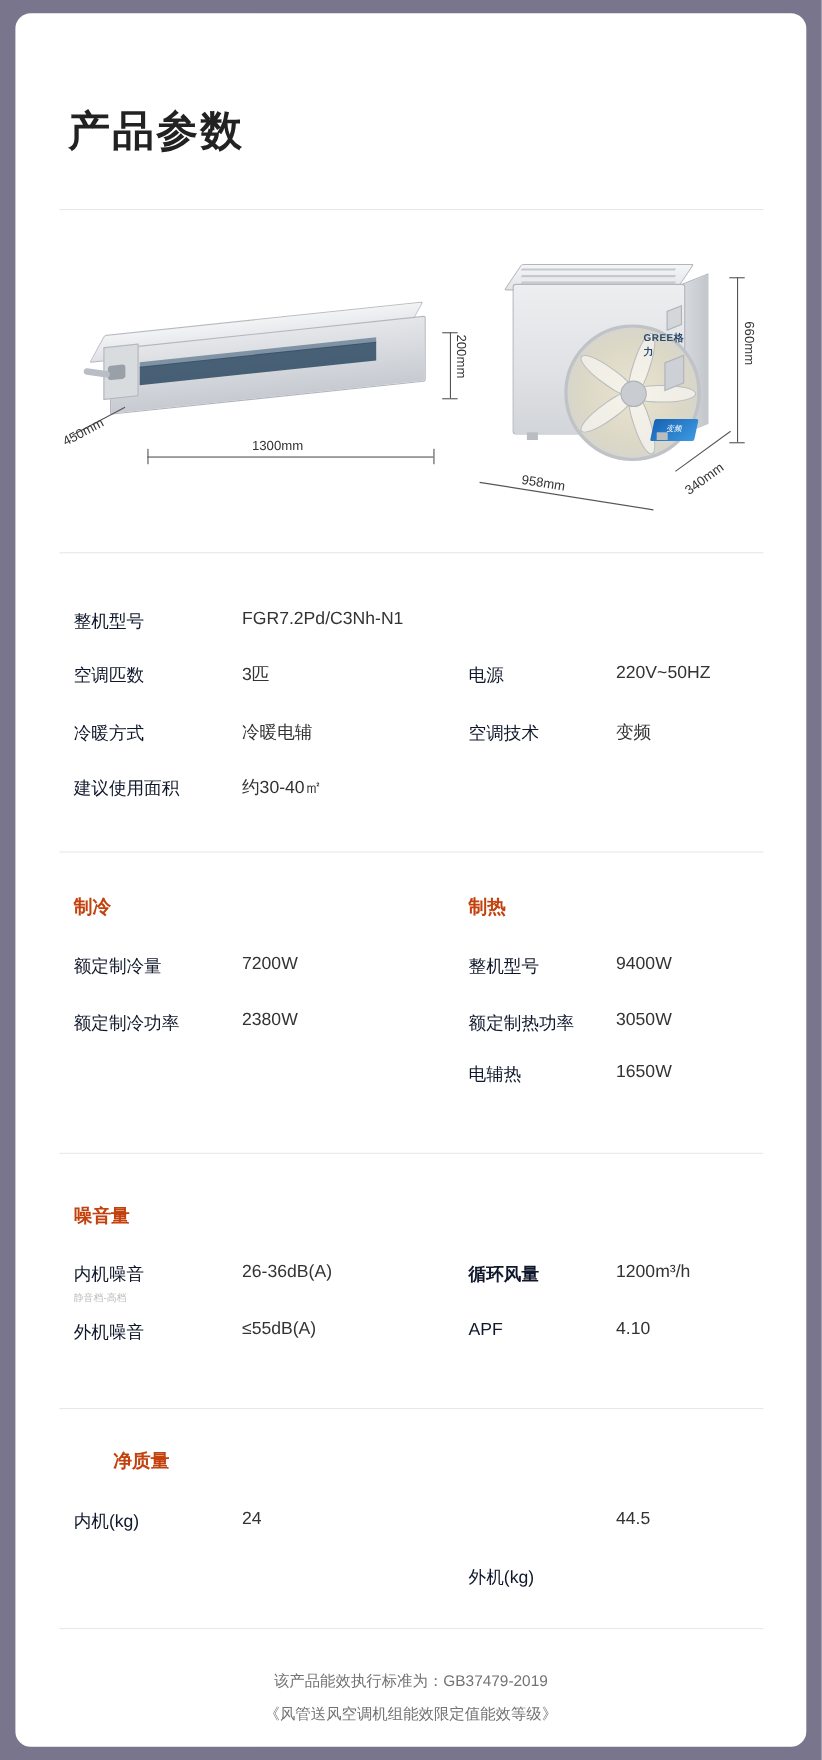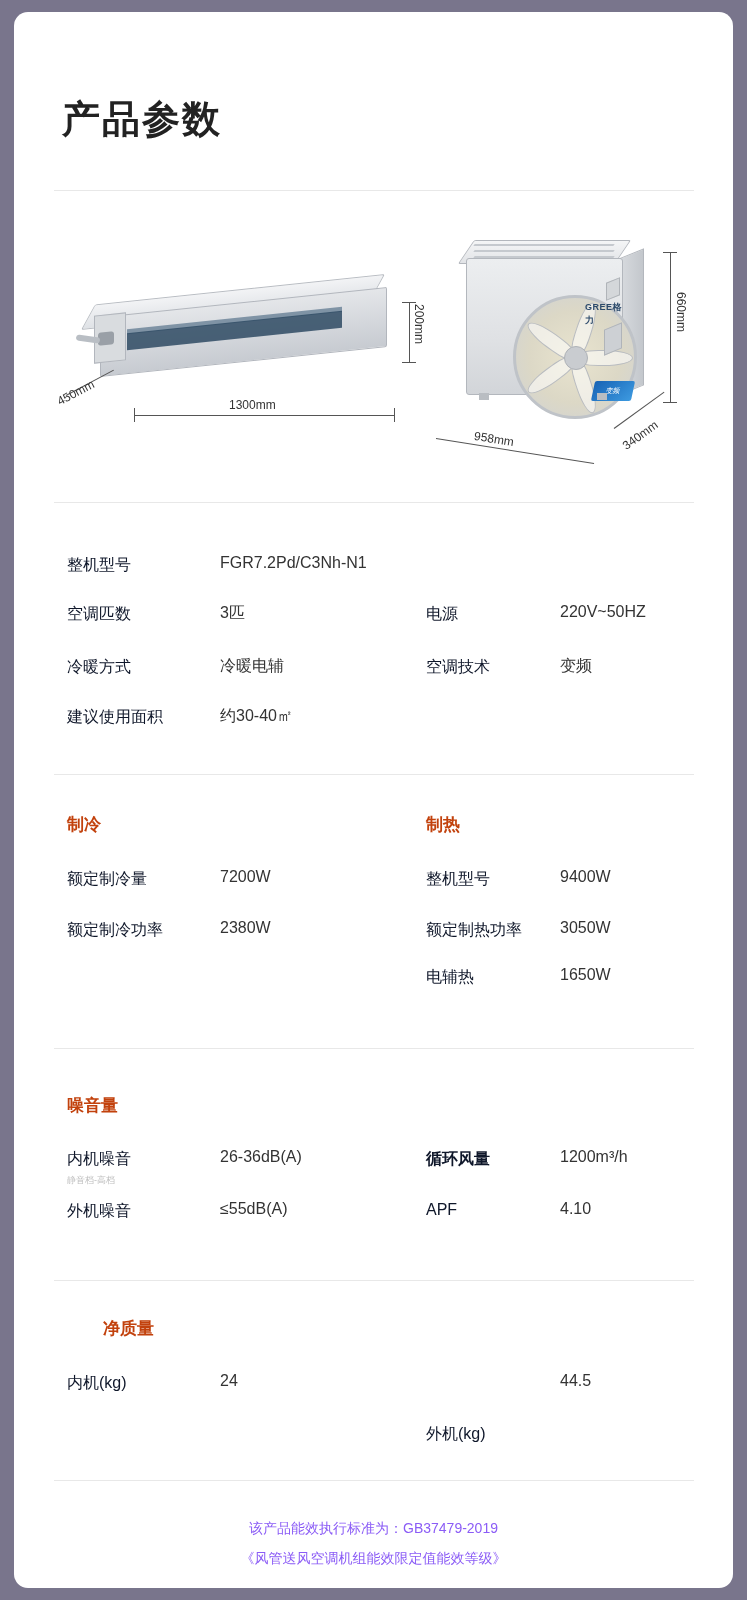--- a/index.html
+++ b/index.html
@@ -310,21 +310,21 @@
     position: absolute;
     font-size: 9px;
     color: #bdbdbd;
   }
 
   .footer {
     position: absolute;
     width: 100%;
     text-align: center;
     font-size: 14px;
-    color: #8b5cf6;
+    color: #737373;
     left: 0;
   }
   .footer.f1 { top: 1508px; }
   .footer.f2 { top: 1538px; }
 </style>
 </head>
 <body>
 
 <div class="page">
 

